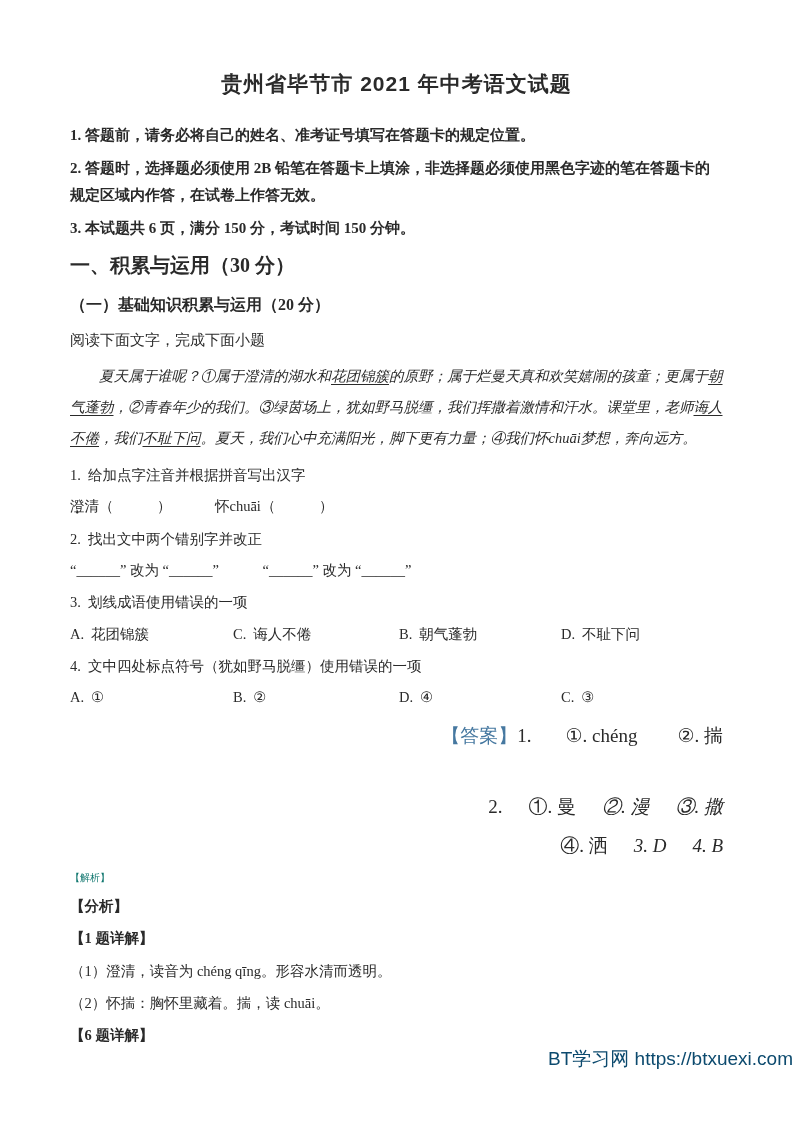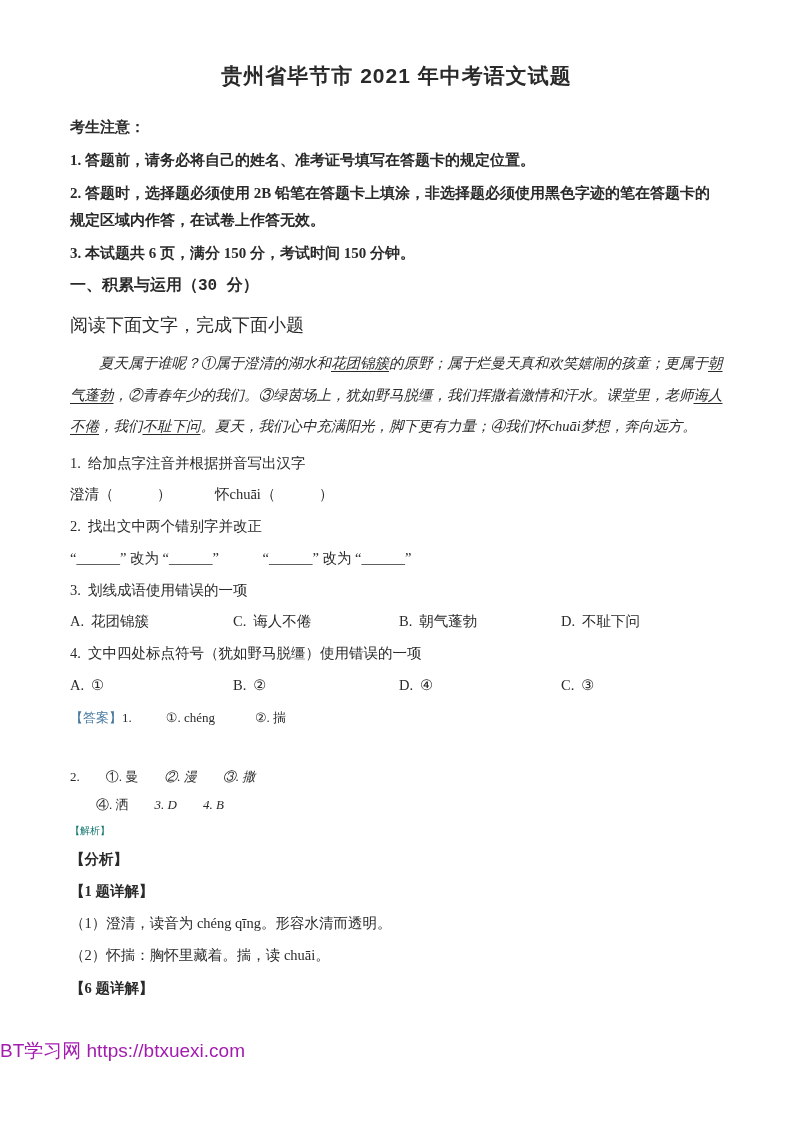--- a/index.html
+++ b/index.html
@@ -1,20 +1,20 @@
 <!DOCTYPE html>
 <html><head>
 <meta charset="utf-8">
 <style>
   html, body { margin: 0; padding: 0; background: #ffffff; }
   .page {
     position: relative;
     width: 793px;
     height: 1088px;
-    margin: 4px auto;
+    margin: 12px auto;
     background: #ffffff;
     font-family: "Liberation Serif", "DejaVu Serif", serif;
     color: #2a2a2a;
     overflow: hidden;
   }
   .content { padding: 50px 70px 0 70px; }
 
   .doc-title {
     font-family: "Liberation Sans", "DejaVu Sans", sans-serif;
     font-size: 21px;
@@ -32,35 +32,34 @@
     margin: 0 0 7px 0;
   }
   .notice-item {
     font-size: 15px;
     font-weight: bold;
     line-height: 1.8;
     margin: 0 0 6px 0;
   }
 
   .section-heading {
-    font-size: 16px;
+    font-size: 20px;
     font-weight: bold;
     line-height: 1.7;
     margin: 6px 0 9px 0;
-    font-family: Liberation Mono, monospace;
   }
   .subsection-heading {
     font-size: 16px;
     font-weight: bold;
     line-height: 1.7;
     margin: 0 0 9px 0;
   }
 
   .reading-intro {
-    font-size: 18px;
+    font-size: 15px;
     line-height: 1.8;
     margin: 0 0 7px 0;
   }
   .passage {
     font-size: 14.5px;
     font-style: italic;
     line-height: 2.15;
     text-indent: 2em;
     margin: 0 0 7px 0;
   }
@@ -92,23 +91,24 @@
     display: grid;
     grid-template-columns: 163px 166px 162px 1fr;
     font-size: 14.5px;
     line-height: 1.95;
     margin: 0 0 4px 0;
   }
   .opt-label { margin-right: 7px; }
 
   .answer-block { margin-top: 6px; }
   .ans-line {
-    font-size: 13px;
+    font-size: 19px;
     line-height: 1.95;
     margin: 0 0 2px 0;
+    text-align: right;
   }
   .ans-tag { color: #4678a0; }
   .ans-num { margin-right: 34px; }
   .ans-num-tight { margin-right: 26px; }
   .ans-part-wide + .ans-part-wide { margin-left: 40px; }
   .ans-part + .ans-part { margin-left: 26px; font-style: italic; }
   .ans-gap-before { margin-top: 34px; }
   .ans-indent { padding-left: 26px; }
 
   .exp-tag-blue {
@@ -128,42 +128,42 @@
     line-height: 1.95;
     margin: 0 0 4px 0;
     font-family: Liberation Serif, serif;
   }
 
   .watermark {
     position: absolute;
     left: 0;
     right: 0;
     bottom: 28px;
-    text-align: left;
+    text-align: right;
     font-family: "Liberation Sans", "DejaVu Sans", sans-serif;
     font-size: 19px;
-    color: #a21caf;
+    color: #0c4a6e;
   }
 </style>
 </head>
 <body>
 
 <div class="page">
   <div class="content">
 
     <h1 class="doc-title">贵州省毕节市 2021 年中考语文试题</h1>
 
     <div>
-      <p class="notice-heading">考生注意：</p>
       <p class="notice-item">1. 答题前，请务必将自己的姓名、准考证号填写在答题卡的规定位置。</p>
       <p class="notice-item">2. 答题时，选择题必须使用 2B 铅笔在答题卡上填涂，非选择题必须使用黑色字迹的笔在答题卡的规定区域内作答，在试卷上作答无效。</p>
       <p class="notice-item">3. 本试题共 6 页，满分 150 分，考试时间 150 分钟。</p>
     </div>
 
     <h2 class="section-heading">一、积累与运用（30 分）</h2>
+    <h3 class="subsection-heading">（一）基础知识积累与运用（20 分）</h3>
 
     <p class="reading-intro">阅读下面文字，完成下面小题</p>
     <p class="passage"><span>夏天属于谁呢？①属于澄清的湖水和</span><span class="seg-underline">花团锦簇</span><span>的原野；属于烂曼天真和欢笑嬉闹的孩童；更属于</span><span class="seg-underline">朝气蓬勃</span><span>，②青春年少的我们。③绿茵场上，犹如野马脱缰，我们挥撒着激情和汗水。课堂里，老师</span><span class="seg-underline">诲人不倦</span><span>，我们</span><span class="seg-underline">不耻下问</span><span>。夏天，我们心中充满阳光，脚下更有力量；④我们怀chuāi梦想，奔向远方。</span></p>
 
     <div>
       <p class="q-stem">
         <span class="q-num">1.</span><span>给加点字注音并根据拼音写出汉字</span>
       </p>
       <p class="q-content"><span class="seg-dot">澄</span><span>清（　　　）　　　怀chuāi（　　　）</span></p>
     </div>

